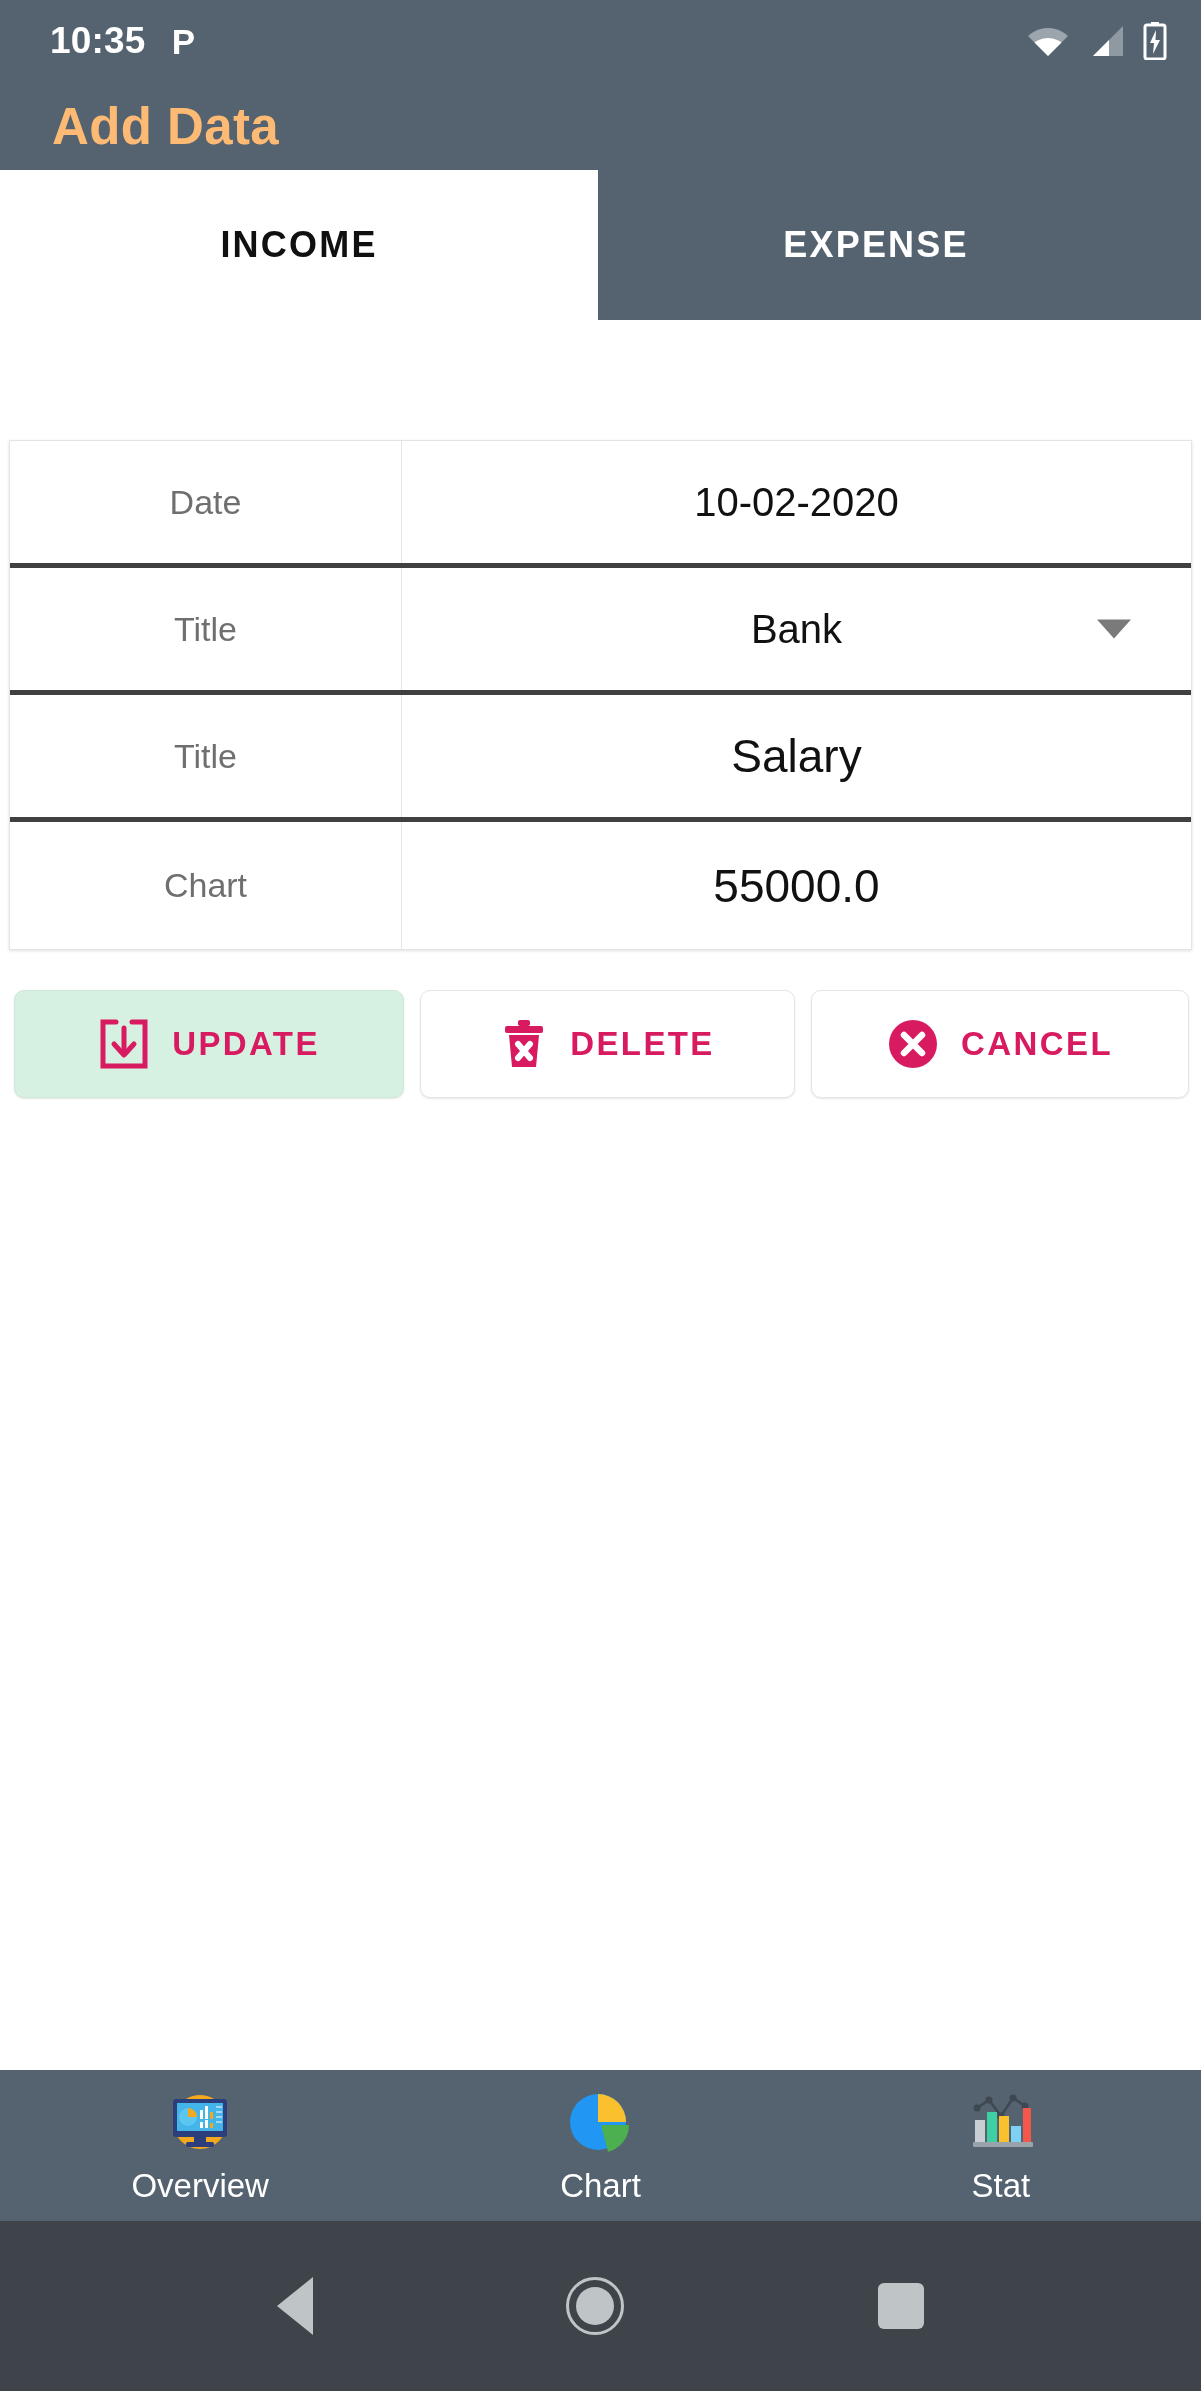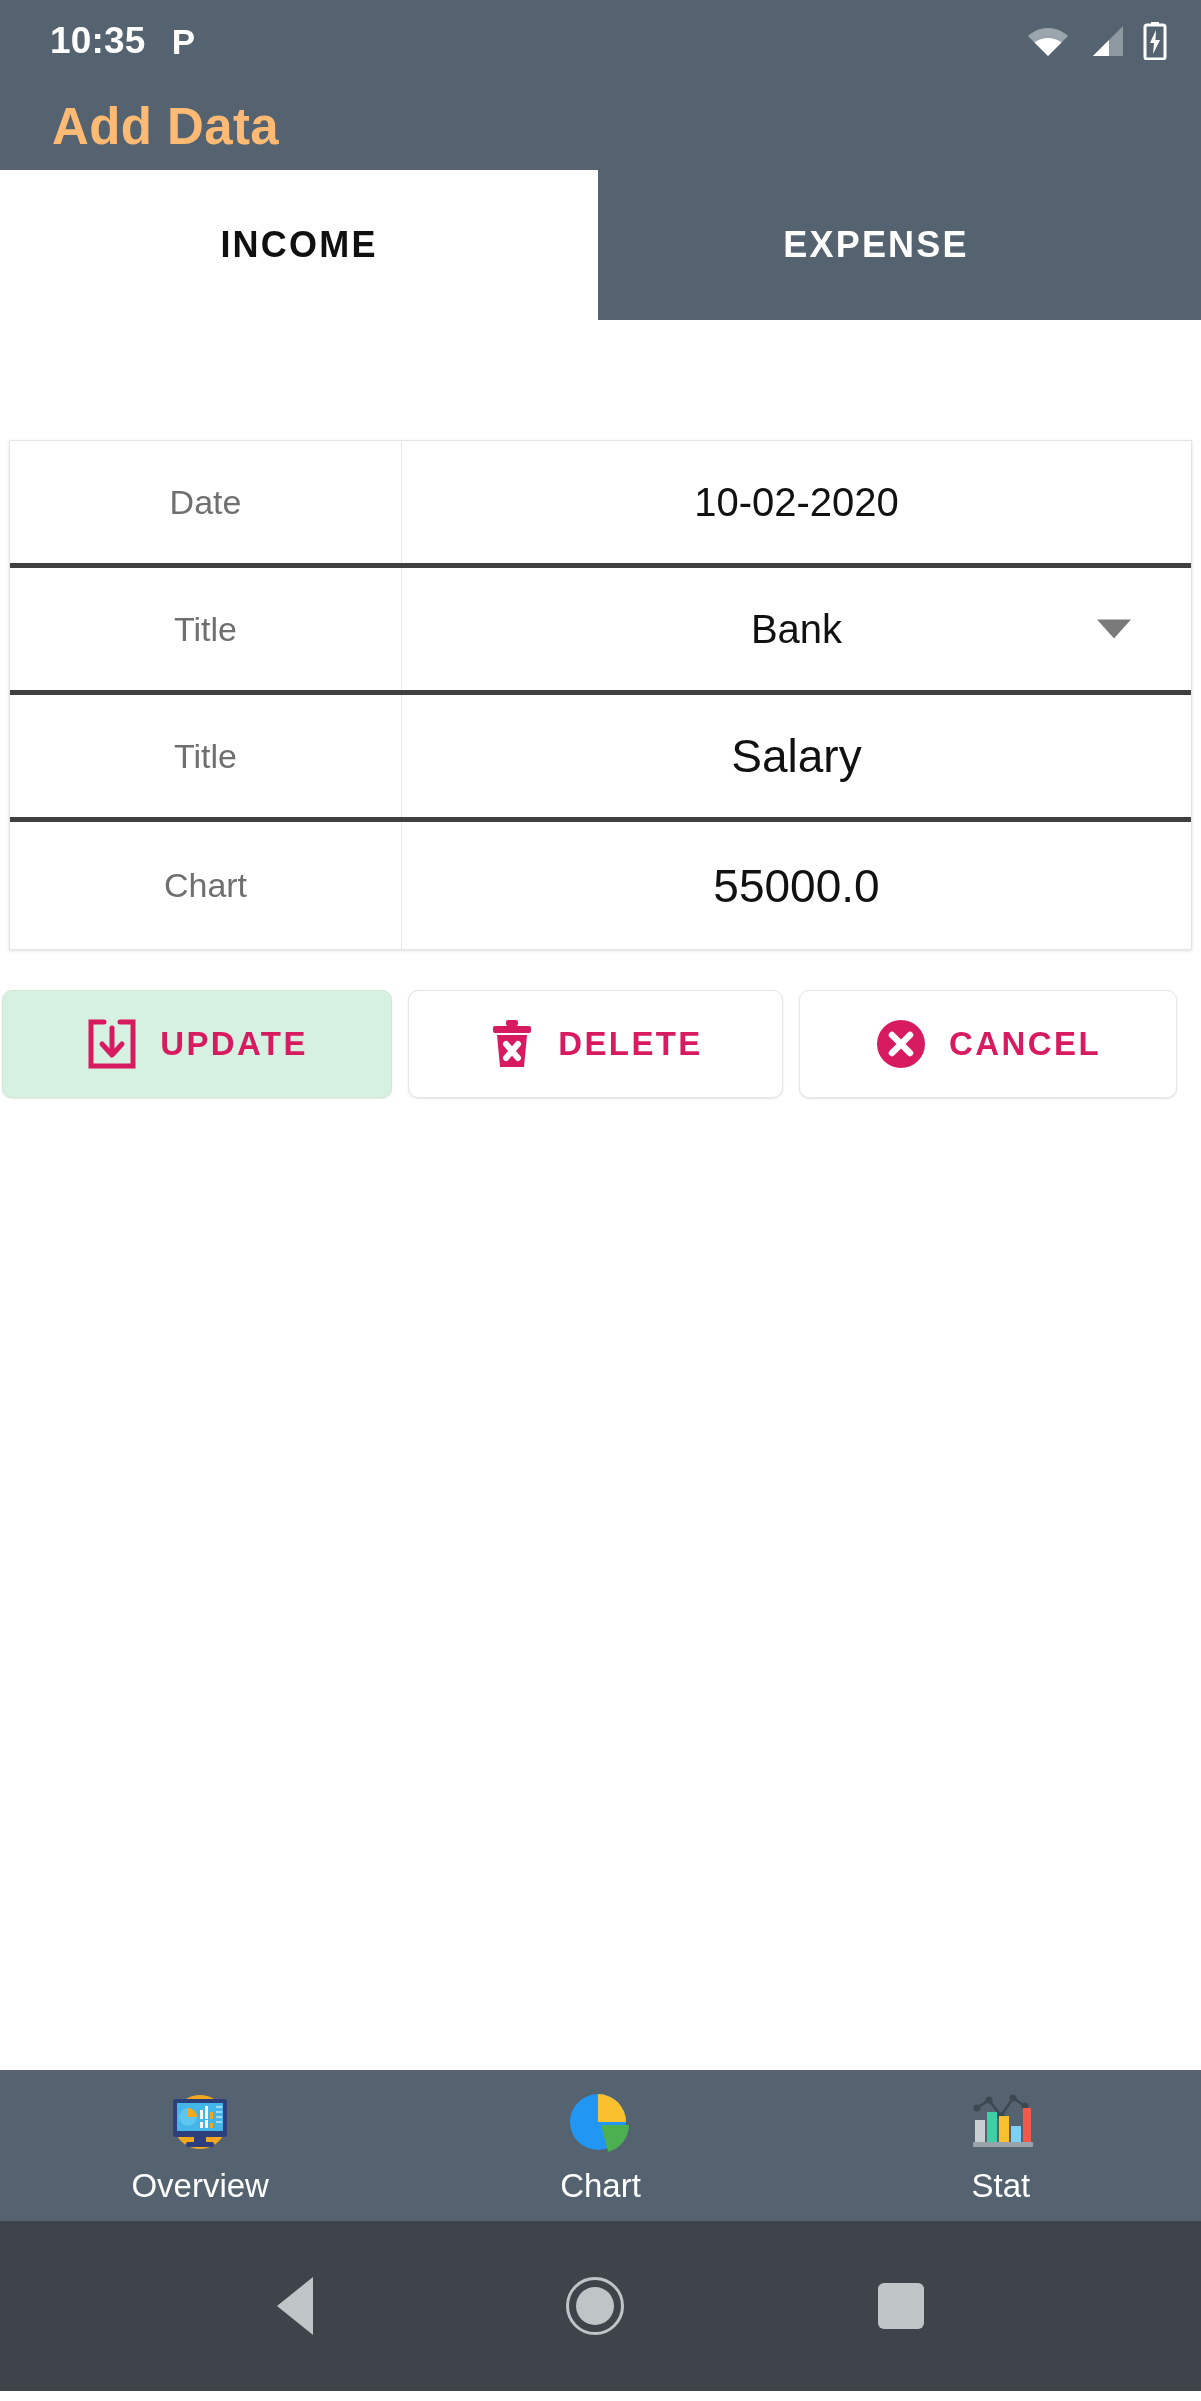--- a/index.html
+++ b/index.html
@@ -63,21 +63,21 @@
   .tcell-value.big{ font-size:46px; }
   .caret{
     position:absolute; right:60px; top:50%; transform:translateY(-50%);
     width:0; height:0;
     border-left:17px solid transparent; border-right:17px solid transparent;
     border-top:19px solid #7A7A7A;
   }
 
   
   .btnrow{
-    position:absolute; top:670px; left:2px; width:1175px;
+    position:absolute; top:670px; left:14px; width:1175px;
     display:flex; gap:16px;
   }
   .btn{
     height:108px; border:1px solid #E3E5E7; border-radius:10px;
     background:#ffffff;
     display:flex; align-items:center; justify-content:center; gap:22px;
     box-shadow:0 1px 2px rgba(0,0,0,.10);
   }
   .btn.update{ width:390px; background:#D6F0E1; border-color:#CFE7D8; }
   .btn.delete{ width:375px; }

